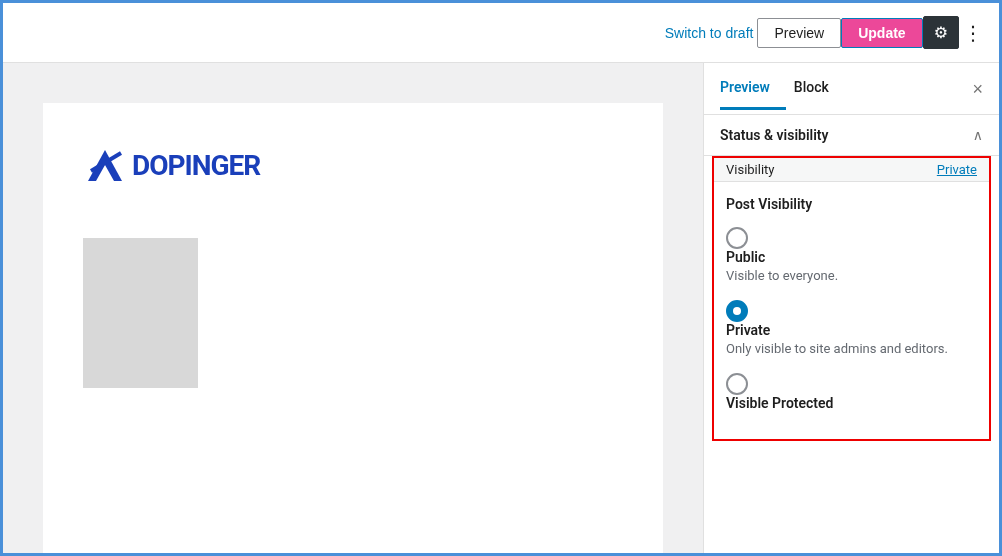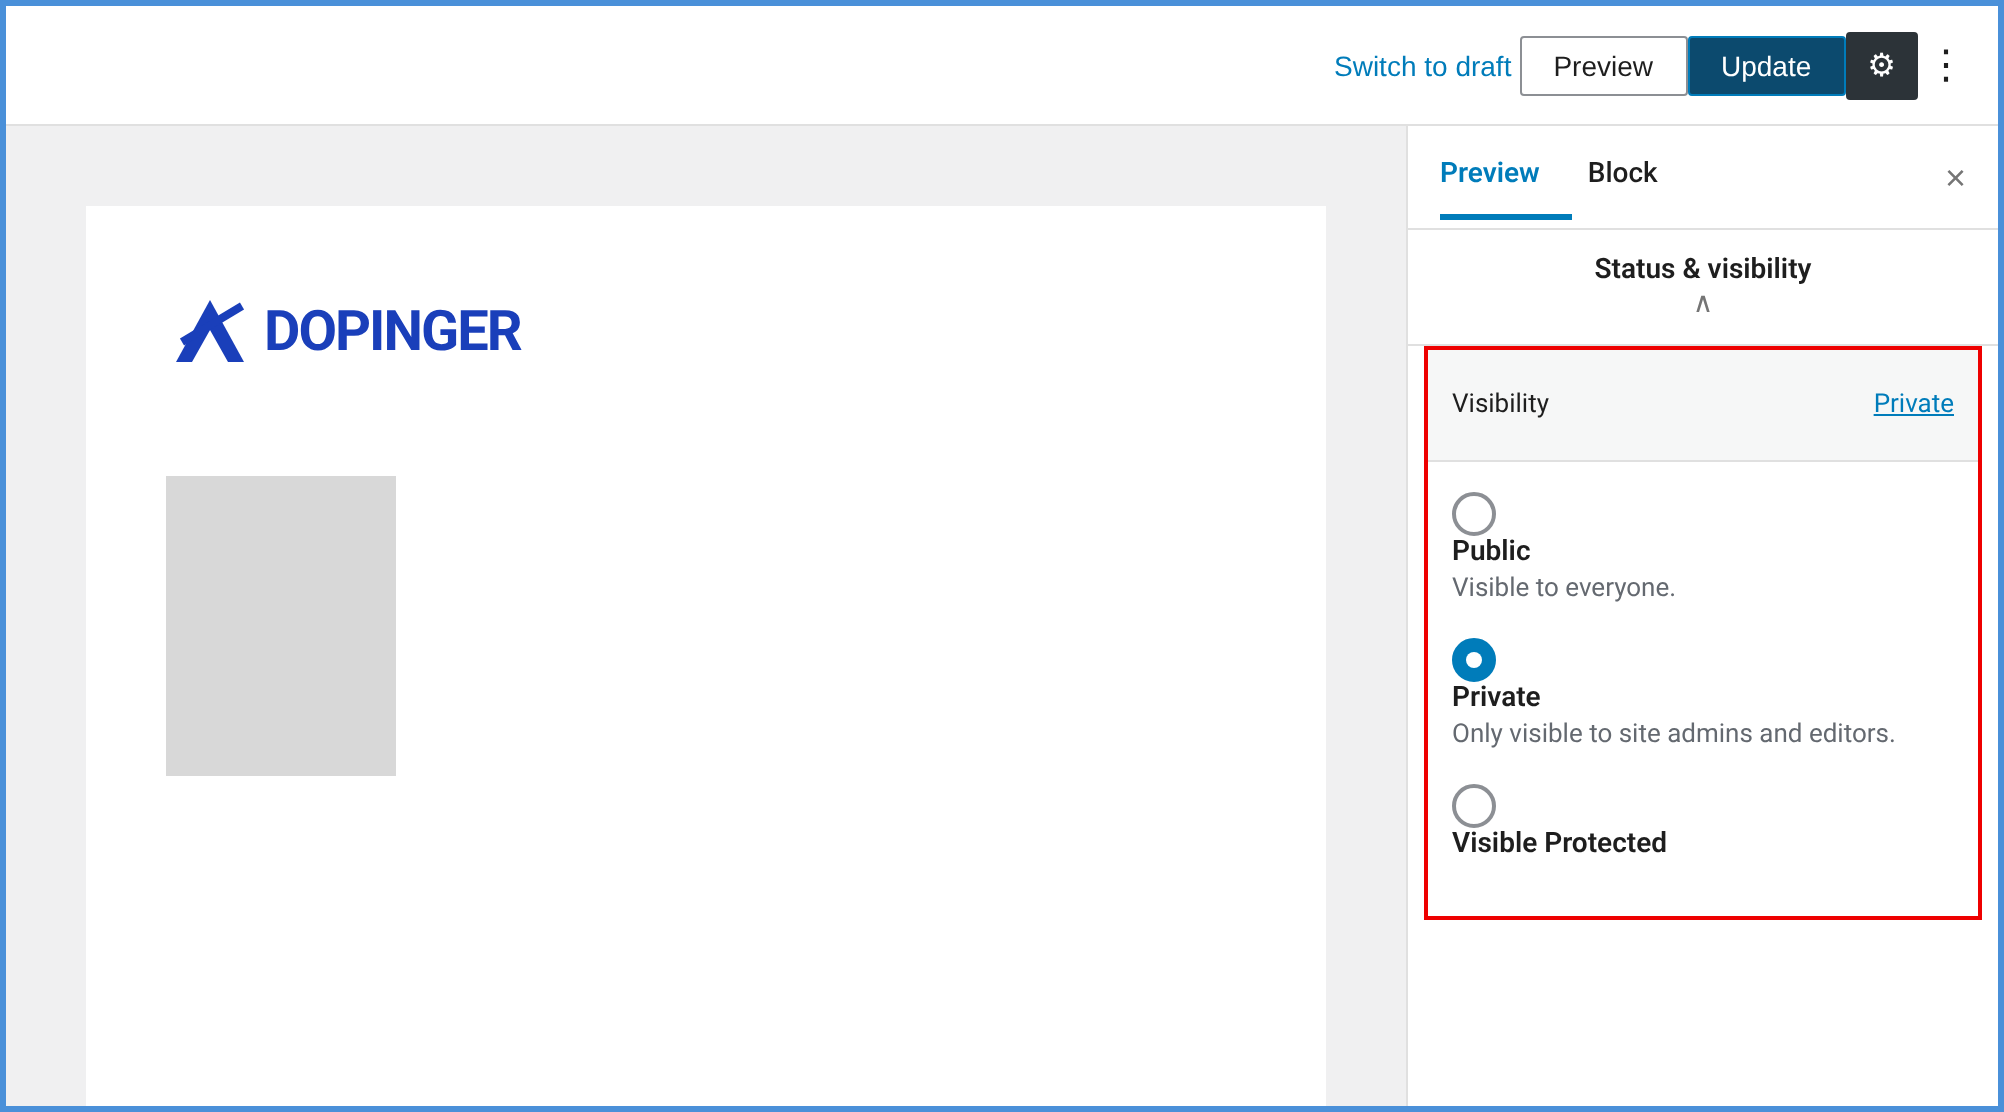--- a/index.html
+++ b/index.html
@@ -39,27 +39,28 @@
       background: #fff;
       border: 1px solid #8c8f94;
       border-radius: 2px;
       padding: 6px 16px;
       font-size: 14px;
       cursor: pointer;
       color: #1e1e1e;
     }
 
     .btn-update {
-      background: #0c4a6e;
+      background: #ec4899;
       border: 1px solid #007cba;
       border-radius: 2px;
       padding: 6px 16px;
       font-size: 14px;
       cursor: pointer;
       color: #fff;
+      font-weight: bold;
     }
 
     .btn-settings {
       background: #2c3338;
       border: 1px solid #2c3338;
       border-radius: 2px;
       padding: 6px 10px;
       cursor: pointer;
       color: #fff;
       display: flex;
@@ -176,25 +177,24 @@
       background: none;
       border: none;
     }
 
     .sidebar-section {
       border-bottom: 1px solid #e0e0e0;
     }
 
     .section-header {
       display: flex;
-      align-items: center;
+      align-items: flex-start;
       justify-content: space-between;
       padding: 12px 16px;
       cursor: pointer;
-      flex-direction: column;
     }
 
     .section-title {
       font-size: 14px;
       font-weight: 600;
       color: #1e1e1e;
     }
 
     .chevron-icon {
       font-size: 14px;
@@ -205,21 +205,21 @@
     .visibility-panel {
       border: 2px solid #e00;
       margin: 0 8px;
       background: #fff;
     }
 
     .visibility-row {
       display: flex;
       align-items: center;
       justify-content: space-between;
-      padding: 20px 12px;
+      padding: 4px 12px;
       background: #f6f7f7;
       border-bottom: 1px solid #e0e0e0;
     }
 
     .visibility-label {
       font-size: 13px;
       color: #1e1e1e;
     }
 
     .visibility-value {
@@ -338,20 +338,21 @@
     </div>
 
     <div class="visibility-panel">
 
       <div class="visibility-row">
         <span class="visibility-label">Visibility</span>
         <span class="visibility-value">Private</span>
       </div>
 
       <div class="post-visibility-section">
+        <div class="post-visibility-title">Post Visibility</div>
 
         <div class="radio-option">
           <div class="radio-btn"></div>
           <div class="radio-content">
             <div class="radio-title">Public</div>
             <div class="radio-desc">Visible to everyone.</div>
           </div>
         </div>
 
         <div class="radio-option">

